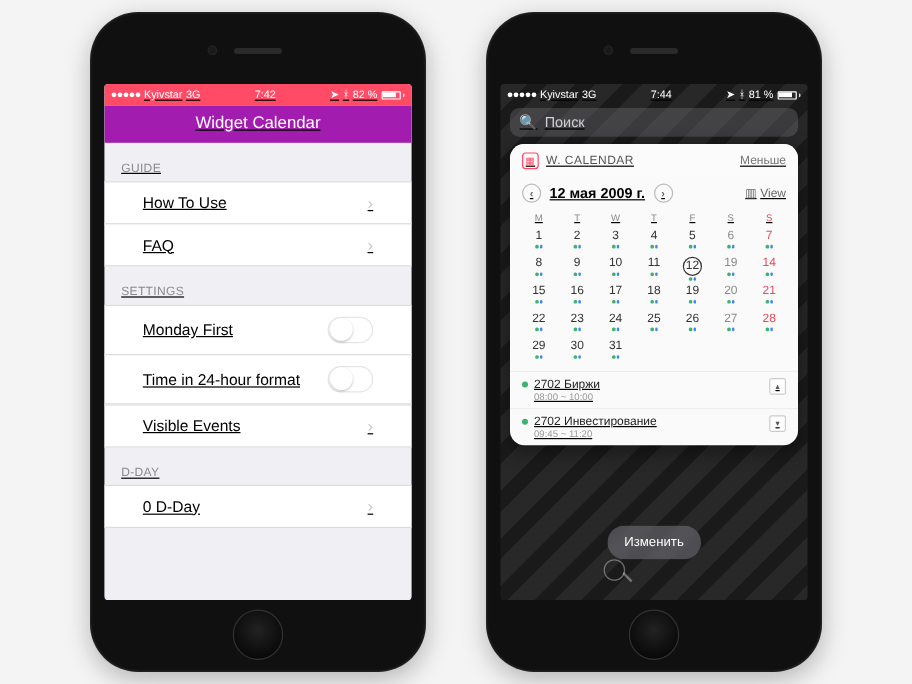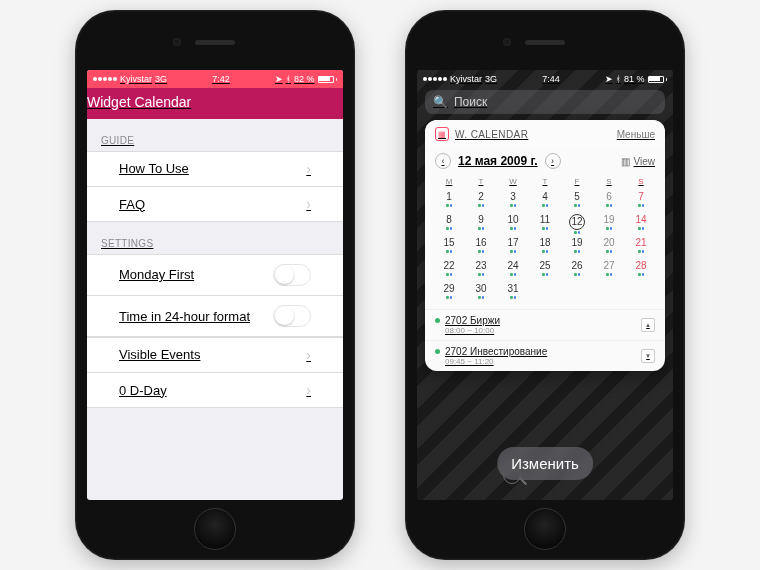--- a/index.html
+++ b/index.html
@@ -45,21 +45,21 @@
   }
   .sb-a { background:#ff4b66; color:#fff; }
   .sb-left,.sb-right{display:flex;align-items:center;gap:3px;}
   .dots{display:flex;gap:1px;}
   .dot{width:4px;height:4px;border-radius:50%;background:#fff;}
   .battery{display:inline-flex;align-items:center;gap:2px;}
   .batt-body{width:16px;height:7px;border:0.7px solid currentColor;border-radius:1px;position:relative;}
   .batt-fill{position:absolute;left:0.5px;top:0.5px;bottom:0.5px;width:80%;background:currentColor;}
   .batt-tip{width:1.5px;height:3px;background:currentColor;border-radius:0 1px 1px 0;}
   .navbar {
-    background:#be185d; color:#fff; 
+    background:#a21caf; color:#fff; text-align:center;
     font-size:14px; font-weight:500; padding:6px 0 9px;
   }
   .section-header{
     font-size:10px; color:#8a8a8e; padding:16px 14px 5px; text-transform:uppercase; letter-spacing:.3px;
   }
   .row{
     background:#fff; border-top:0.5px solid #dcdcdc; border-bottom:0.5px solid #dcdcdc;
     padding:9px 32px; font-size:13px; display:flex; align-items:center; justify-content:space-between;
     margin-top:-0.5px;
   }
@@ -107,31 +107,31 @@
   .cell{position:relative;text-align:center;font-size:10px;color:#333;height:20px;line-height:12px;}
   .cell.sun{color:#e74c5e;}
   .cell.sat{color:#888;}
   .cell .n{display:inline-block;min-width:14px;}
   .cell.today .n{border:1.2px solid #333;border-radius:50%;width:16px;height:16px;line-height:14px;}
   .cell .dots2{display:flex;justify-content:center;gap:1px;margin-top:1px;}
   .d{width:2.5px;height:2.5px;border-radius:50%;}
   .dg{background:#3cb371;}
   .db{background:#4285f4;}
   .ev{
-    display:flex;align-items:center;justify-content:space-between;
+    display:flex;justify-content:space-between;
     padding:5px 10px;border-top:0.5px solid #eee;font-size:10px;
   }
   .ev-left{display:flex;flex-direction:column;}
   .ev-title{display:flex;align-items:center;gap:5px;color:#222;}
   .ev-dot{width:5px;height:5px;border-radius:50%;background:#3cb371;}
   .ev-time{font-size:8px;color:#999;margin-left:10px;}
   .ev-caret{width:14px;height:14px;background:#fff;border:0.5px solid #ccc;border-radius:2px;display:flex;align-items:center;justify-content:center;font-size:7px;color:#555;}
   .edit-pill{
-    position:absolute;z-index:2;bottom:20px;left:50%;transform:translateX(-50%);
-    background:rgba(120,120,128,.55);color:#fff;font-size:15px;
+    position:absolute;z-index:2;bottom:34px;left:50%;transform:translateX(-50%);
+    background:rgba(120,120,128,.55);color:#fff;font-size:11px;
     padding:8px 14px;border-radius:18px;backdrop-filter:blur(4px);
   }
   .mag{position:absolute;z-index:2;bottom:16px;left:calc(50% - 42px);width:18px;height:18px;border:1.5px solid rgba(255,255,255,.35);border-radius:50%;}
   .mag::after{content:"";position:absolute;width:10px;height:1.5px;background:rgba(255,255,255,.35);right:-8px;bottom:2px;transform:rotate(45deg);}
 </style>
 </head>
 <body>
 
 <div class="phone">
   <div class="camera"></div>
@@ -181,20 +181,21 @@
     </div>
     <div class="row">
       <span>Time in 24-hour format</span>
       <span class="switch"></span>
     </div>
     <div class="row">
       <span>Visible Events</span>
       <span class="chevron">›</span>
     </div>
 
+    <div class="section-header">D-DAY</div>
     <div class="row">
       <span>0 D-Day</span>
       <span class="chevron">›</span>
     </div>
   </div>
   <div class="home"></div>
 </div>
 
 <div class="phone">
   <div class="camera"></div>

